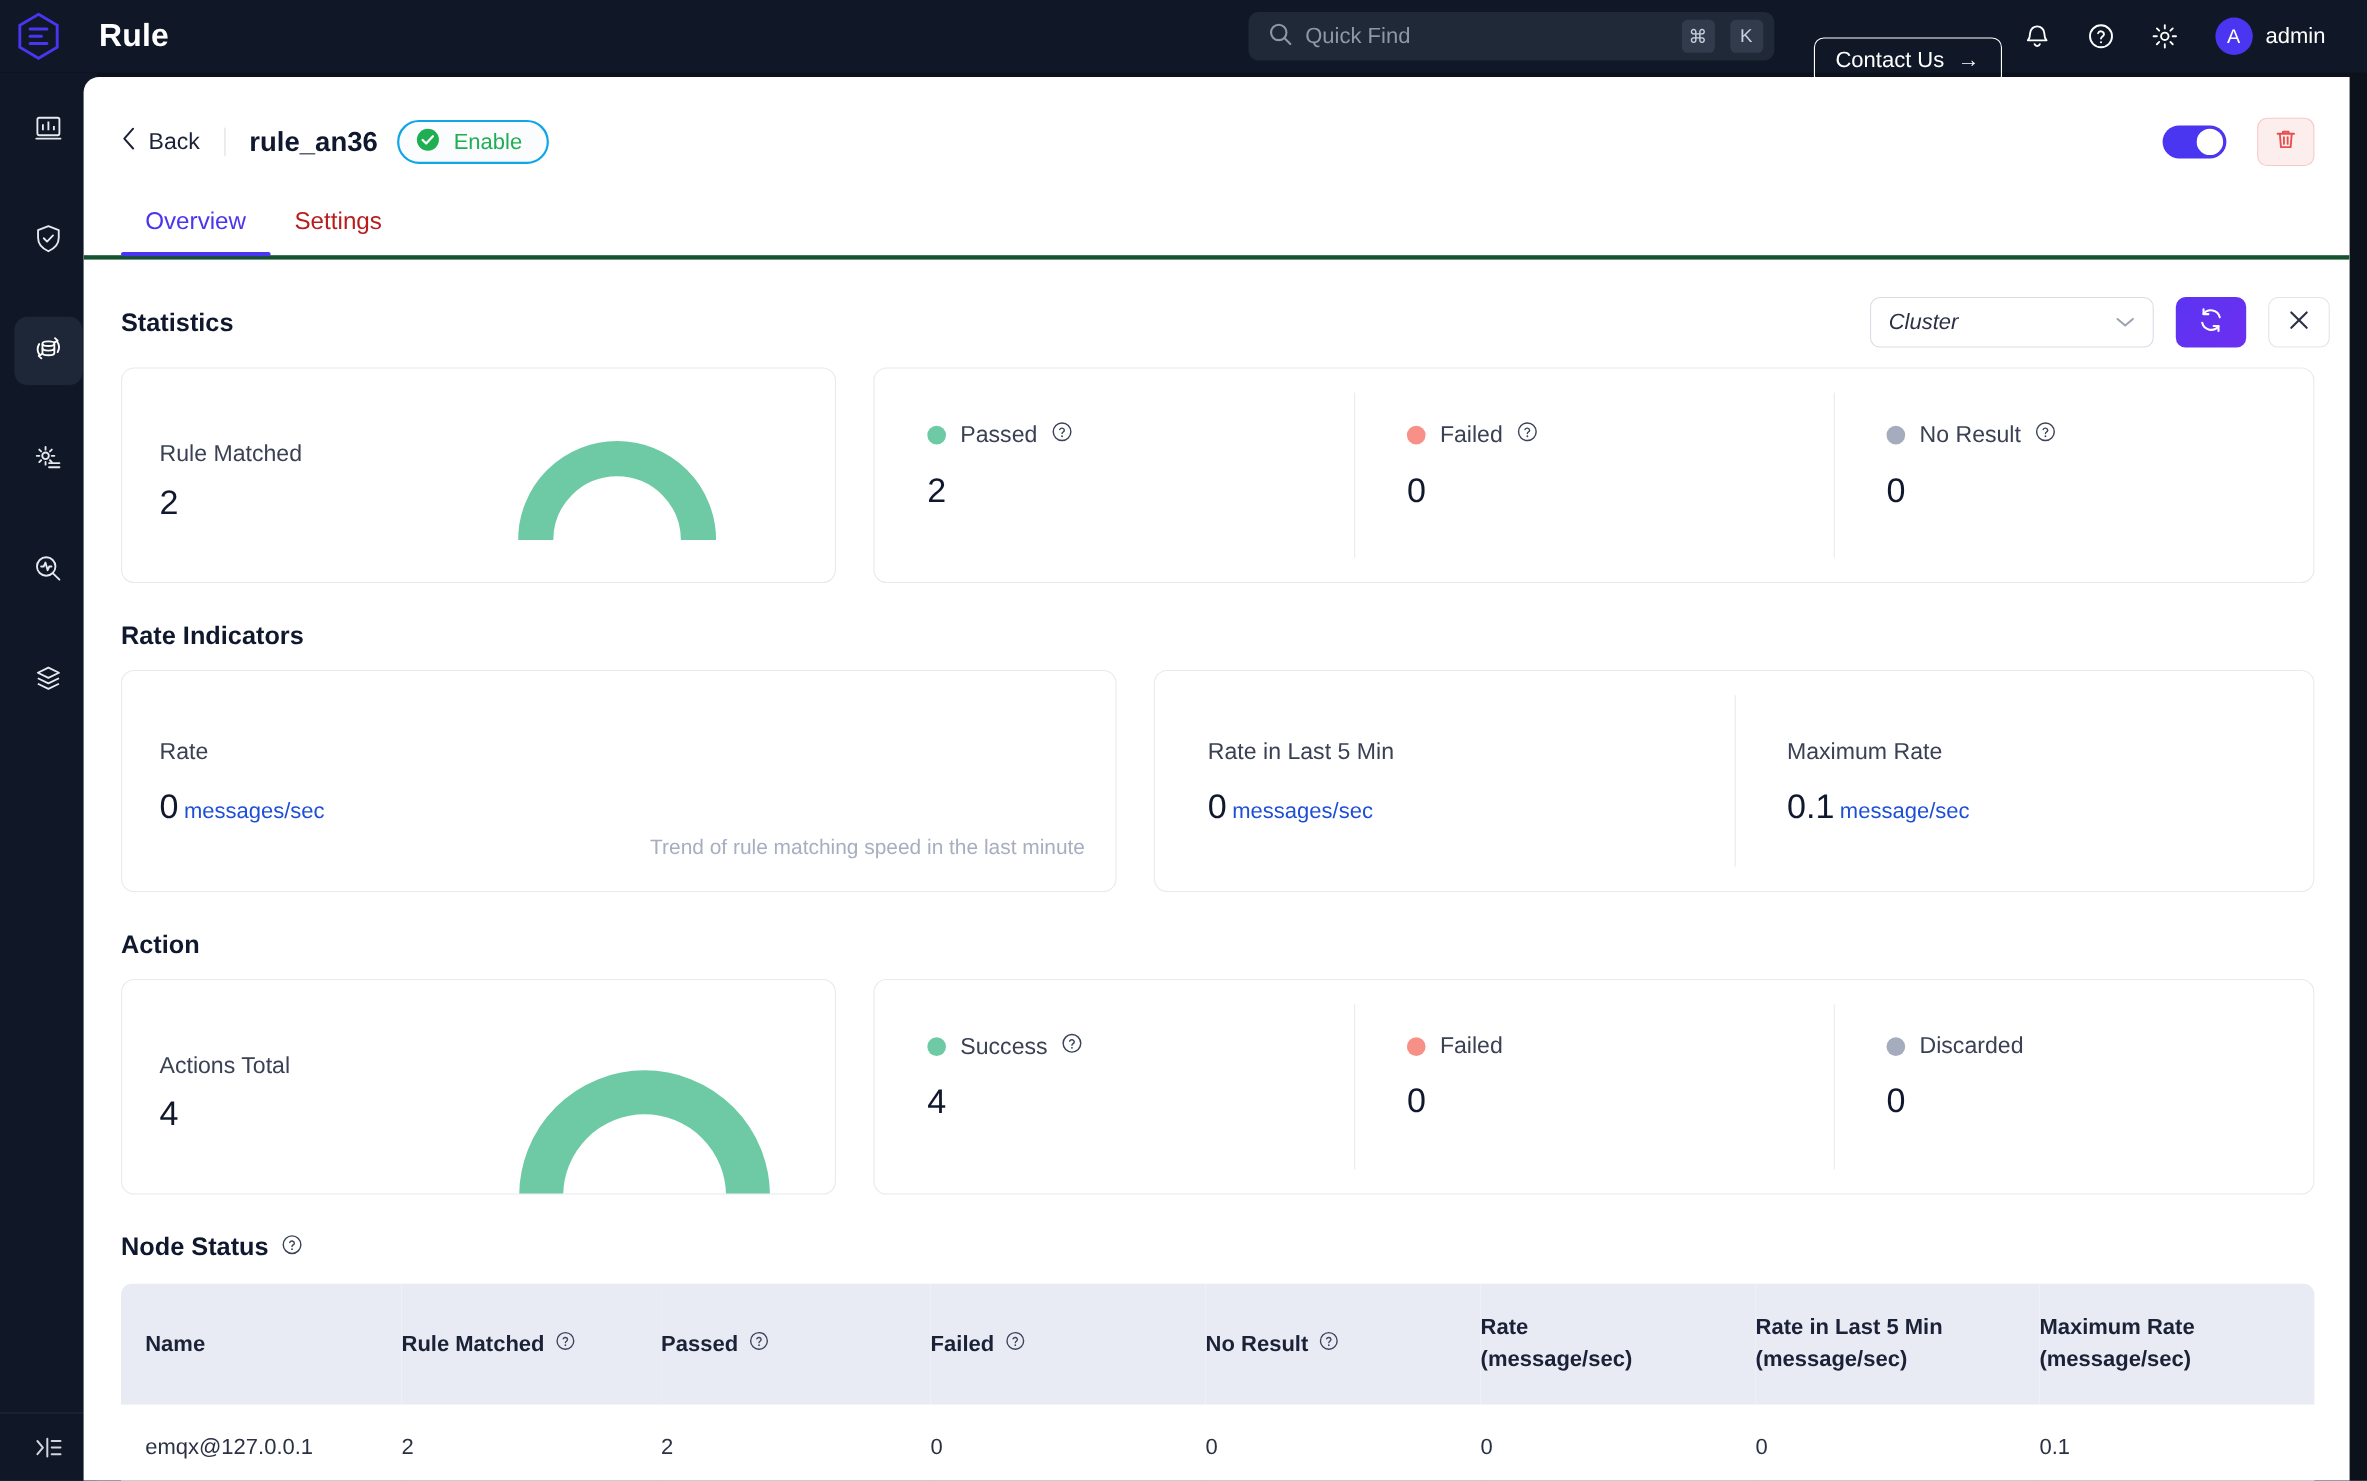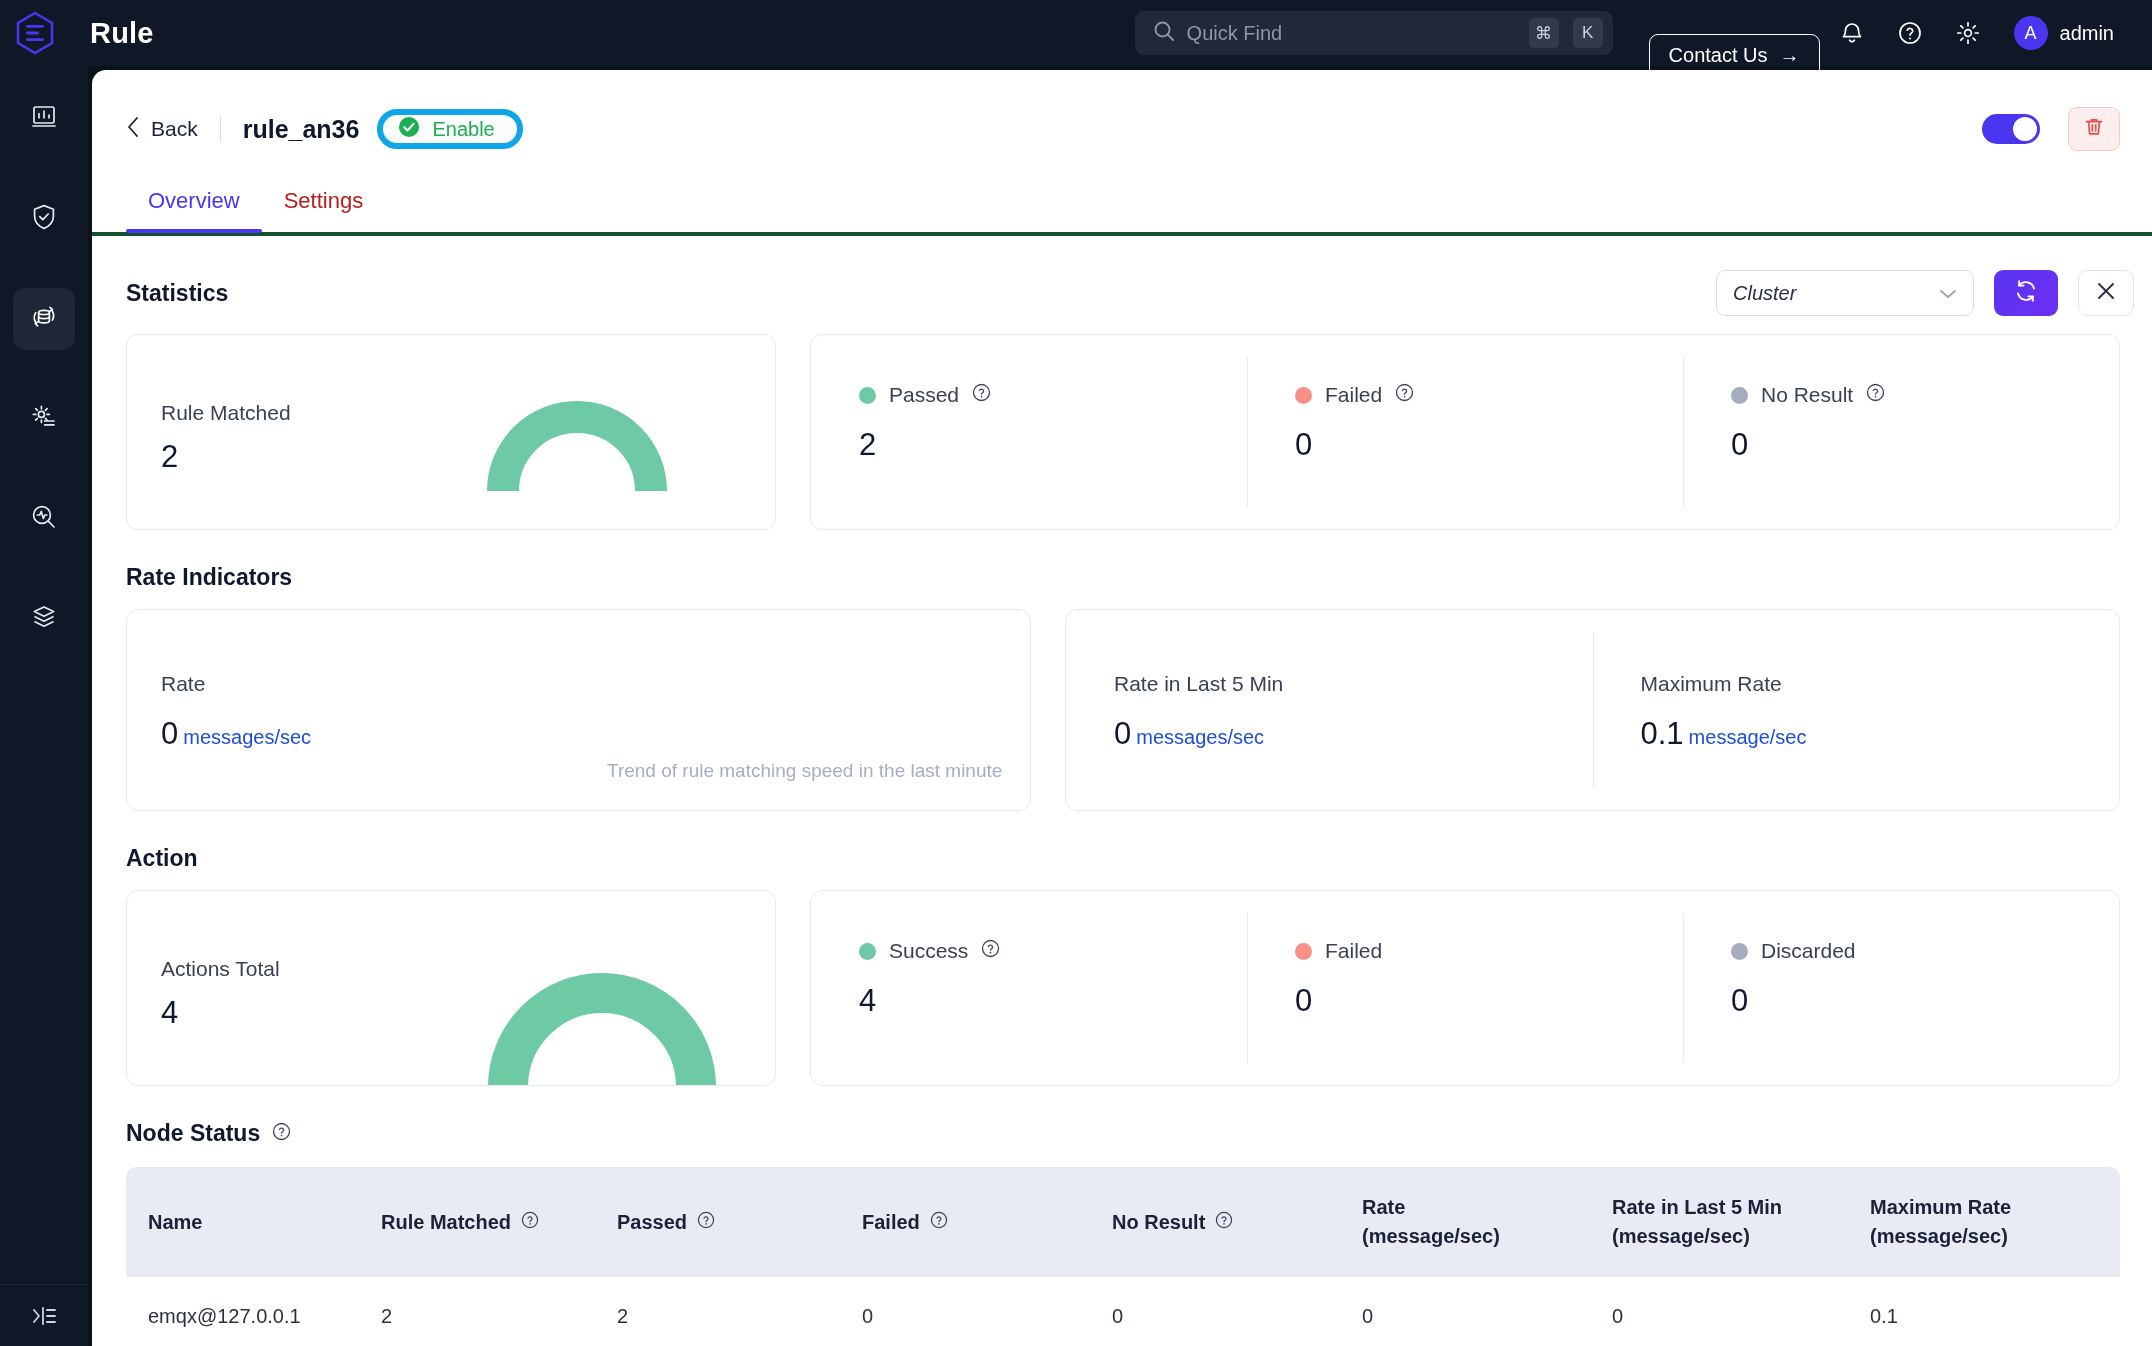--- a/index.html
+++ b/index.html
@@ -67,38 +67,38 @@
   }
   .rail-item.active { background: #1d2737; }
   .rail-bottom {
     position: absolute; left: 0; bottom: 0; width: 88px; height: 62px;
     border-top: 1px solid #1e2a3a;
     display: flex; align-items: center; justify-content: center; color: #cfd6e0;
   }
 
   
   .panel {
-    position: absolute; left: 92px; top: 70px;
+    position: absolute; left: 76px; top: 70px;
     width: 2060px; height: 1276px;
     background: #ffffff; border-radius: 14px 0 0 0;
     overflow: hidden;
   }
 
   .pagehead {
     height: 66px; display: flex; align-items: center;
     padding: 0 0 0 34px; margin-top: 26px;
   }
   .back {
     display: flex; align-items: center; gap: 11px;
     color: #1b2137; font-size: 21px;
   }
   .vdiv { width: 1px; height: 26px; background: #d9dde6; margin: 0 22px; }
   .rulename { font-size: 25px; font-weight: bold; color: #10182e; }
   .enable-pill {
-    margin-left: 18px; height: 40px; border: 6px solid #0ea5e9;
+    margin-left: 18px; height: 40px; border: 2px solid #0ea5e9;
     border-radius: 21px; background: #fbfcfe;
     display: flex; align-items: center; gap: 11px; padding: 0 22px 0 14px;
   }
   .enable-pill .lbl { color: #1fae52; font-size: 20px; }
   .head-right { margin-left: auto; display: flex; align-items: center; padding-right: 32px; }
   .toggle {
     width: 58px; height: 30px; border-radius: 15px; background: #4a35f0;
     position: relative;
   }
   .toggle::after {

